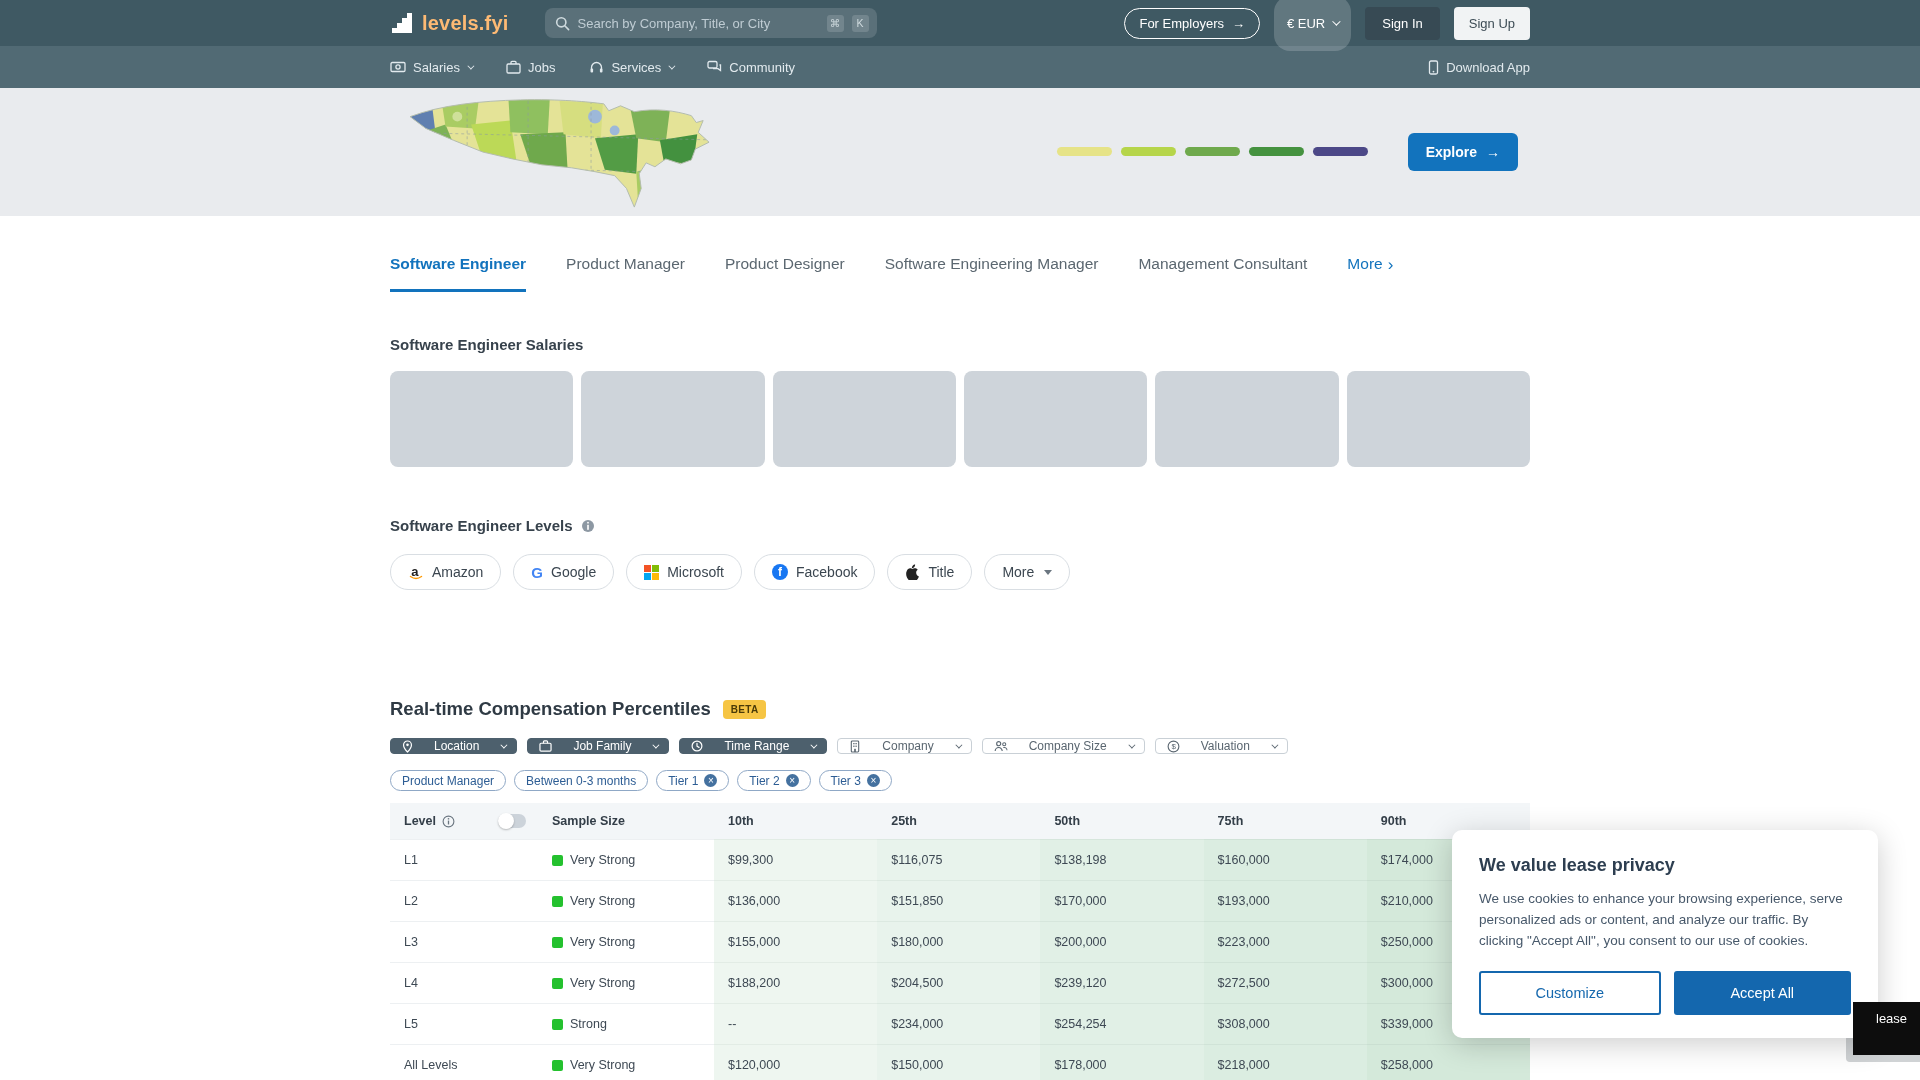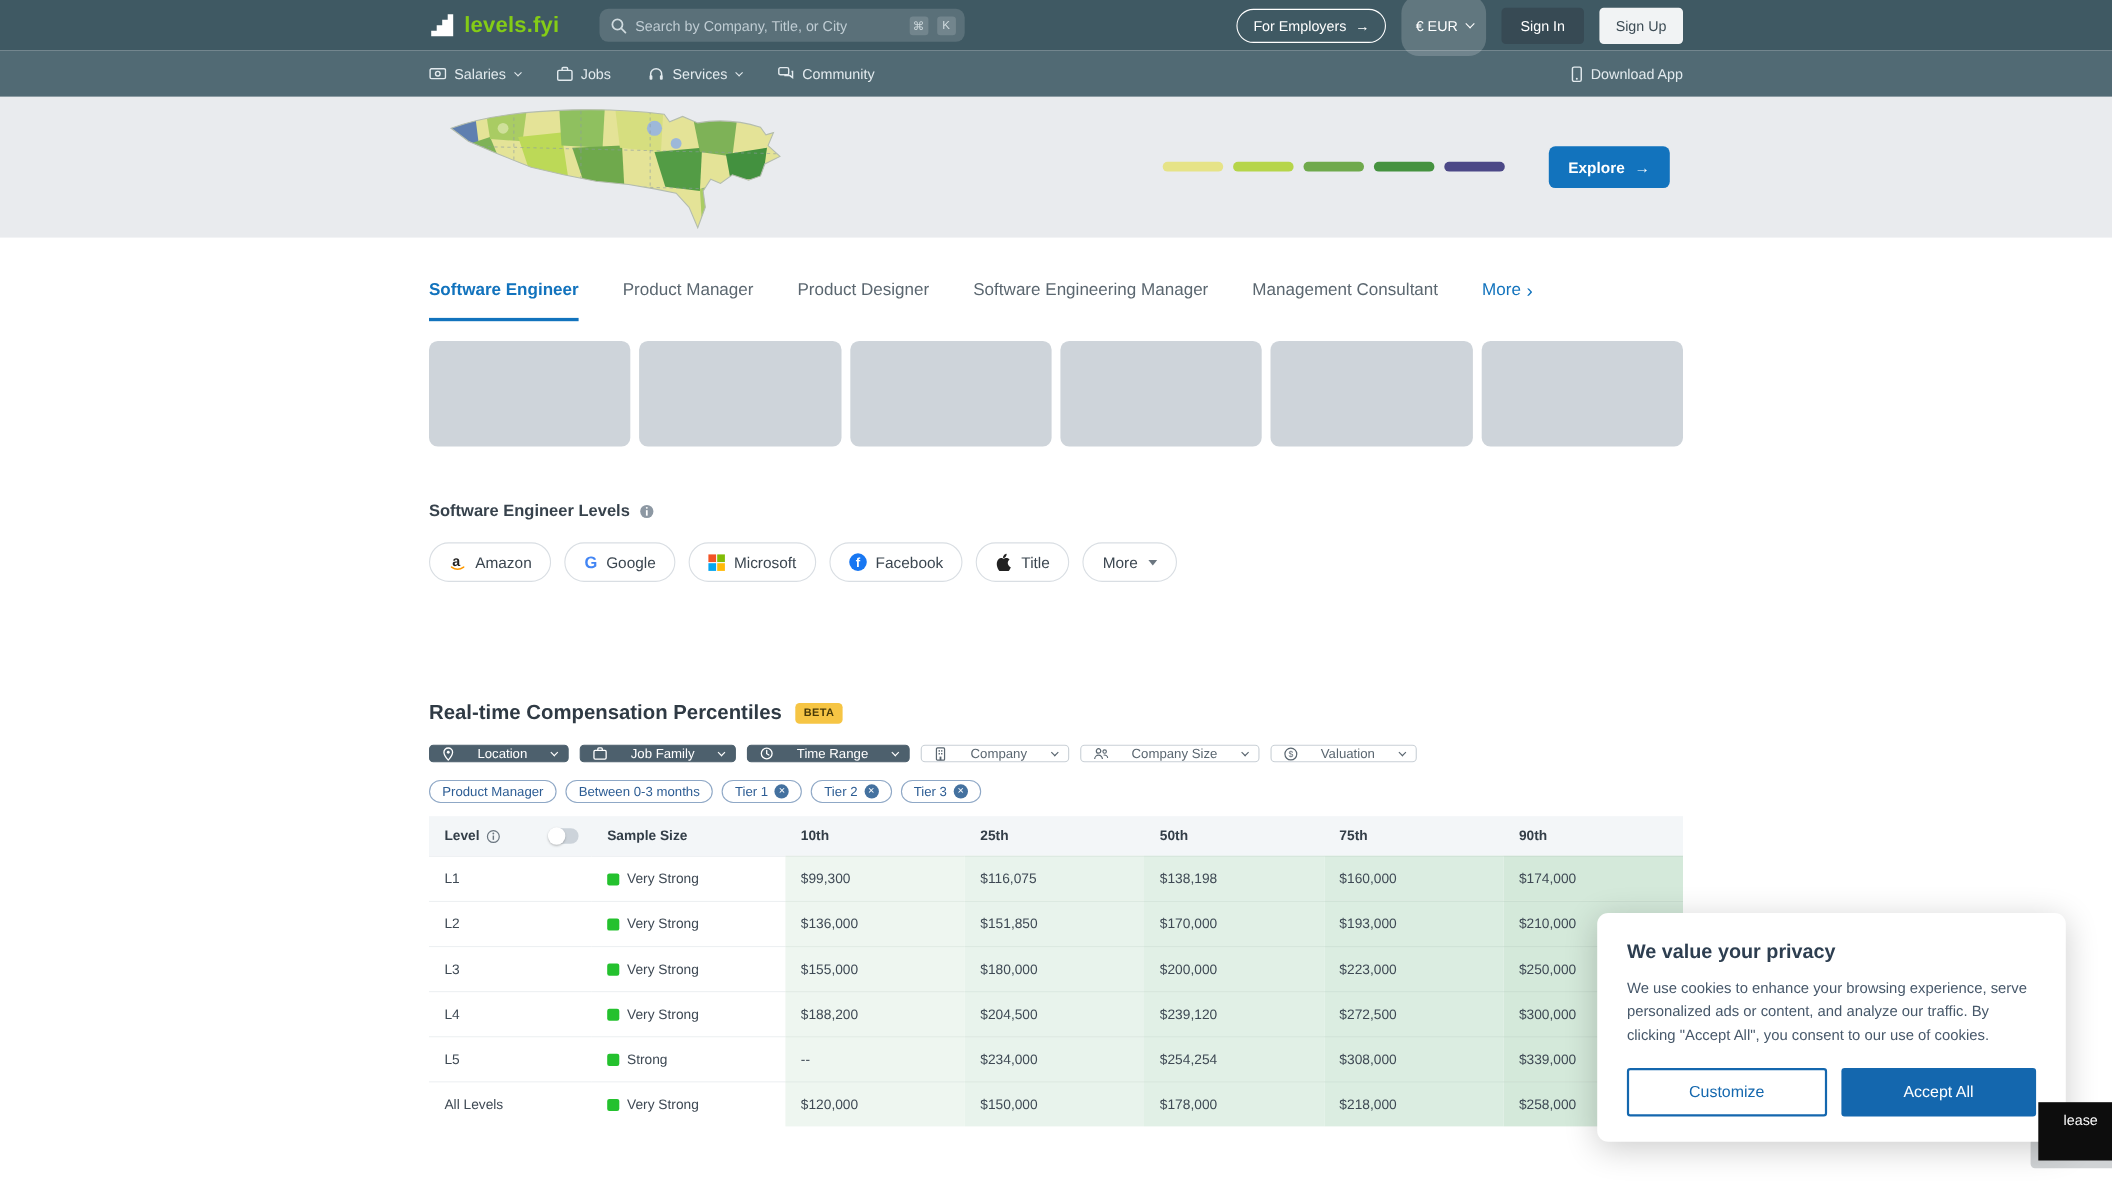--- a/index.html
+++ b/index.html
@@ -4,21 +4,21 @@
 <style>
   * { box-sizing: border-box; margin: 0; padding: 0; }
   body { font-family: "Liberation Sans", sans-serif; background: #fff; }
   .page { position: relative; width: 1920px; height: 1080px; overflow: hidden; background: #fff; }
   .inner { width: 1140px; margin: 0 auto; position: relative; }
 
   
   .topbar { height: 46px; background: #3f5963; }
   .topbar .inner { display: flex; align-items: center; height: 100%; }
   .logo { display: flex; align-items: center; gap: 8px; cursor: pointer; }
-  .logo-text { color: #84cc16; font-size: 20px; font-weight: 600; letter-spacing: .2px; }
+  .logo-text { color: #fdba74; font-size: 20px; font-weight: 600; letter-spacing: .2px; }
   .searchbox { margin-left: 36px; width: 332px; height: 30px; border-radius: 8px; background: rgba(255,255,255,.14); display: flex; align-items: center; padding: 0 8px 0 10px; gap: 8px; }
   .searchbox input { flex: 1; background: transparent; border: none; outline: none; color: #e6edf0; font-size: 13px; font-family: Liberation Sans, sans-serif; }
   .searchbox input::placeholder { color: #bfccd3; }
   .keycap { min-width: 17px; height: 17px; border-radius: 3px; background: rgba(255,255,255,.15); color: #cfdade; font-size: 10.5px; display: flex; align-items: center; justify-content: center; padding: 0 3px; }
   .top-right { margin-left: auto; display: flex; align-items: center; gap: 14px; }
   .btn-employers { display: flex; align-items: center; gap: 8px; border: 1px solid #fff; border-radius: 17px; padding: 7px 14px; color: #fff; font-size: 13px; background: transparent; cursor: pointer; font-family: inherit; }
   .btn-eur { display: flex; align-items: center; gap: 7px; border: none; border-radius: 16px; padding: 20px 13px; color: #fff; font-size: 13px; background: rgba(255,255,255,.18); cursor: pointer; font-family: inherit; }
   .btn-signin { border: none; border-radius: 4px; padding: 9px 17px; color: #fff; font-size: 13px; background: #374a54; cursor: pointer; font-family: inherit; }
   .btn-signup { border: none; border-radius: 4px; padding: 9px 15px; color: #3d4c55; font-size: 13px; background: #f1f3f4; cursor: pointer; font-family: inherit; }
   .chev { display: inline-block; width: 6px; height: 6px; border-right: 1.6px solid currentColor; border-bottom: 1.6px solid currentColor; transform: rotate(45deg) translateY(-2px); }
@@ -257,20 +257,23 @@
       <div class="tab">Product Designer</div>
       <div class="tab">Software Engineering Manager</div>
       <div class="tab">Management Consultant</div>
       <div class="tab-more">
         <span>More</span>
         <span class="arrow">›</span>
       </div>
     </div>
   </div>
 
+  <div class="inner salaries-head">
+    <div class="sec-title">Software Engineer Salaries</div>
+  </div>
   <div class="inner skeletons">
     <div class="skeleton"></div>
     <div class="skeleton"></div>
     <div class="skeleton"></div>
     <div class="skeleton"></div>
     <div class="skeleton"></div>
     <div class="skeleton"></div>
   </div>
 
   <div class="inner levels-head">
@@ -513,21 +516,21 @@
         <div class="cell c10">$120,000</div>
         <div class="cell c25">$150,000</div>
         <div class="cell c50">$178,000</div>
         <div class="cell c75">$218,000</div>
         <div class="cell c90">$258,000</div>
       </div>
     </div>
   </div>
 
   <div class="cookie">
-    <div class="cookie-title">We value your privacy</div>
+    <div class="cookie-title">We value lease privacy</div>
     <div class="cookie-body">We use cookies to enhance your browsing experience, serve personalized ads or content, and analyze our traffic. By clicking "Accept All", you consent to our use of cookies.</div>
     <div class="cookie-btns">
       <button class="btn-customize">Customize</button>
       <button class="btn-accept">Accept All</button>
     </div>
   </div>
 
   <div class="toast-bg"></div>
   <div class="toast">lease</div>
 

